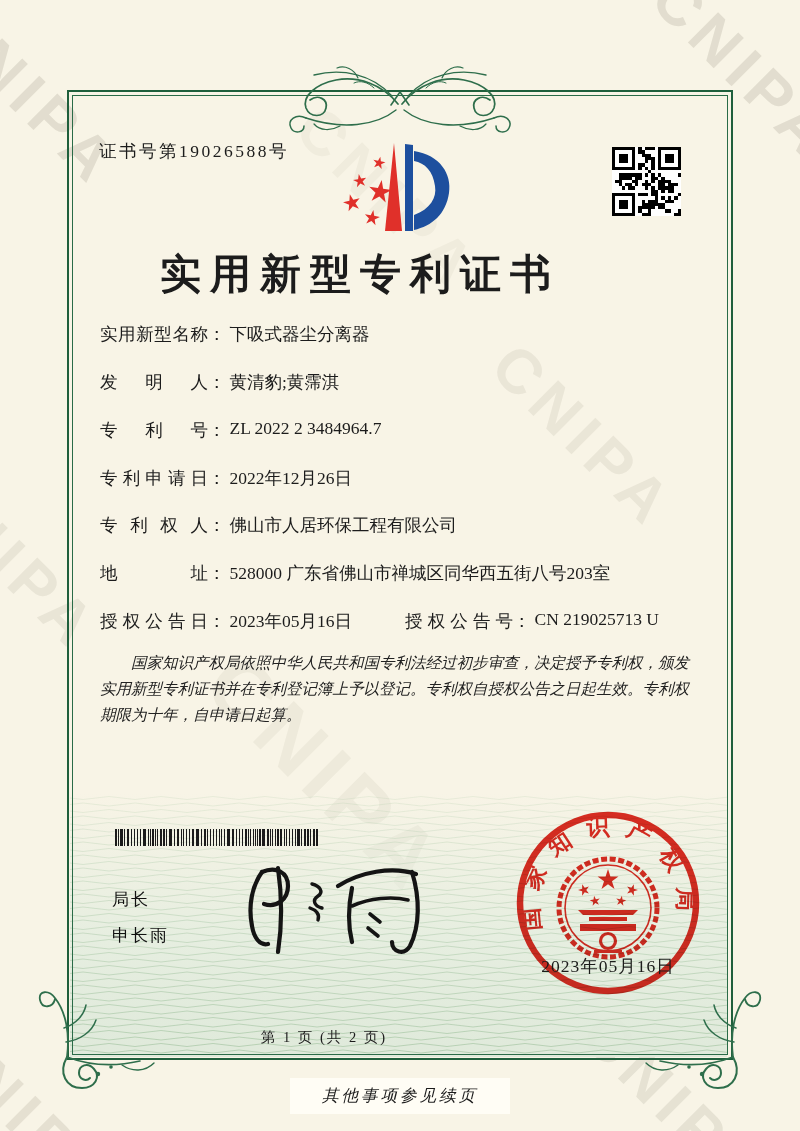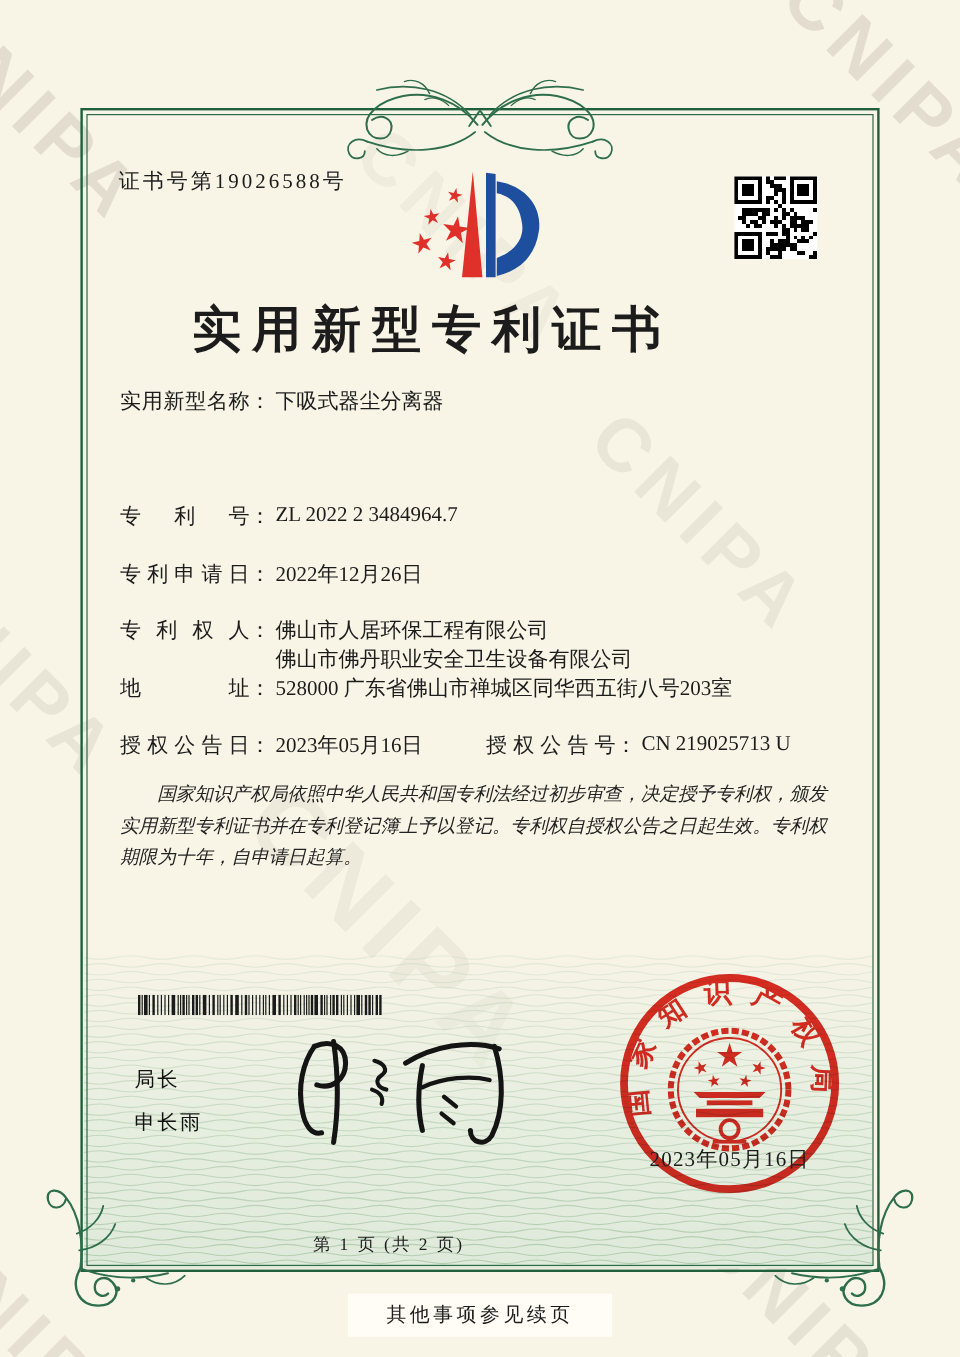--- a/index.html
+++ b/index.html
@@ -41,21 +41,21 @@
 
   .signoff{position:absolute;left:112px;top:888px;font-family:"Liberation Sans","DejaVu Sans",sans-serif;
            font-size:17px;letter-spacing:2px;color:#111;}
   .signoff div{margin-bottom:13px;}
   .sig{position:absolute;left:222px;top:852px;}
 
   .seal{position:absolute;left:508px;top:803px;mix-blend-mode:multiply;opacity:.95;}
 
   .page-info{position:absolute;left:0;width:648px;top:1028px;text-align:center;font-size:14.5px;letter-spacing:2px;}
   .note{position:absolute;left:50%;transform:translateX(-50%);top:1078px;background:#fffdf5;
-        padding:7px 32px;font-size:16.5px;letter-spacing:3px;white-space:nowrap;}
+        padding:7px 32px;font-size:16.5px;font-style:italic;letter-spacing:3px;white-space:nowrap;}
 
   .orn{position:absolute;pointer-events:none;}
 </style>
 </head>
 <body>
 
 <div class="page">
 
   <span class="wm" style="left:-28px;top:-12px;color:rgba(110,105,85,.16);">CNIPA</span>
   <span class="wm" style="left:688px;top:-38px;color:rgba(110,105,85,.16);">CNIPA</span>
@@ -307,28 +307,31 @@
         <rect x="11" y="20" width="1" height="1" fill="#000"></rect>
         <rect x="19" y="20" width="1" height="1" fill="#000"></rect>
         <rect x="20" y="20" width="1" height="1" fill="#000"></rect>
       </svg></div>
 
   <div class="title">实用新型专利证书</div>
 
   <div class="row" style="top:322px;">
     <span class="flabel">实用新型名称</span><span class="fcolon">：</span><span class="fvalue">下吸式器尘分离器</span>
   </div>
+  <div class="row" style="top:370px;">
+    <span class="flabel">发明人</span><span class="fcolon">：</span><span class="fvalue">黄清豹;黄霈淇</span>
+  </div>
   <div class="row" style="top:418px;">
     <span class="flabel">专利号</span><span class="fcolon">：</span><span class="fvalue">ZL 2022 2 3484964.7</span>
   </div>
   <div class="row" style="top:466px;">
     <span class="flabel">专利申请日</span><span class="fcolon">：</span><span class="fvalue">2022年12月26日</span>
   </div>
   <div class="row stack" style="top:513px;">
-    <span class="flabel">专利权人</span><span class="fcolon">：</span><span class="fvalue"><div>佛山市人居环保工程有限公司</div><div>佛山市佛丹职业安全卫生设备有限公司</div></span>
+    <span class="flabel">专利权人</span><span class="fcolon">：</span><span class="fvalue"><div>佛山市人居环保工程有限公司</div></span>
   </div>
   <div class="row" style="top:561px;">
     <span class="flabel">地址</span><span class="fcolon">：</span><span class="fvalue">528000 广东省佛山市禅城区同华西五街八号203室</span>
   </div>
   <div class="row" style="top:609px;">
     <span>
       <span class="flabel">授权公告日</span><span class="fcolon">：</span><span class="fvalue">2023年05月16日</span>
     </span>
     <span class="grant-right">
       <span class="flabel">授权公告号</span><span class="fcolon">：</span><span class="fvalue">CN 219025713 U</span>

